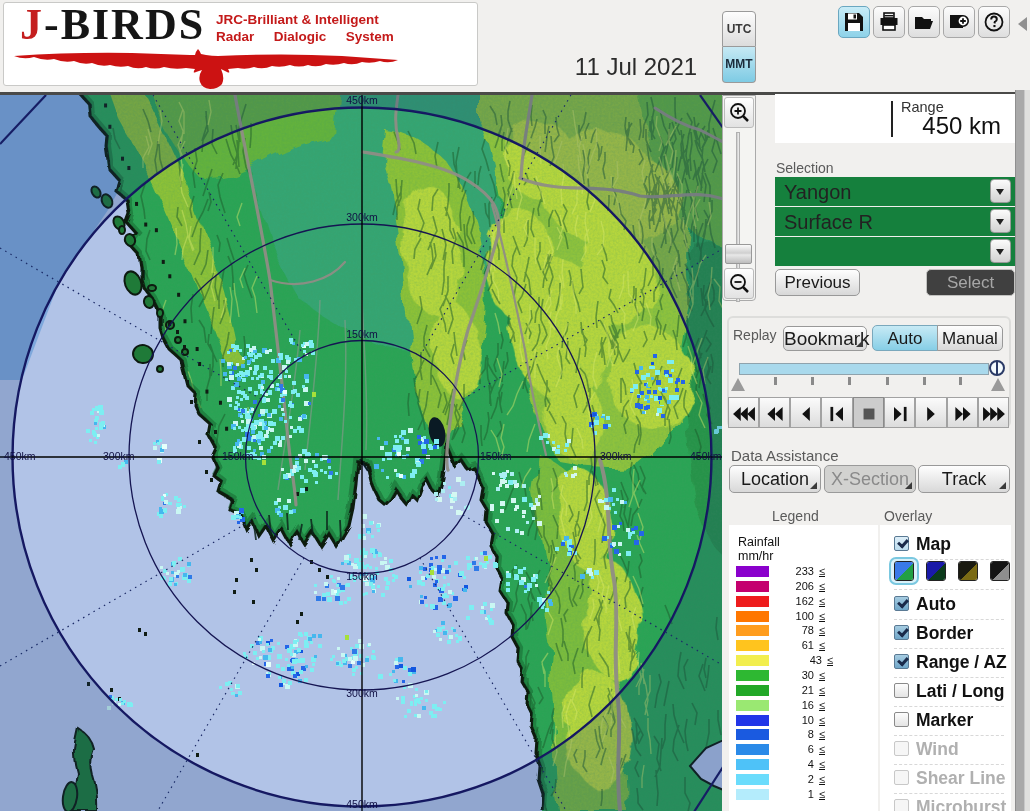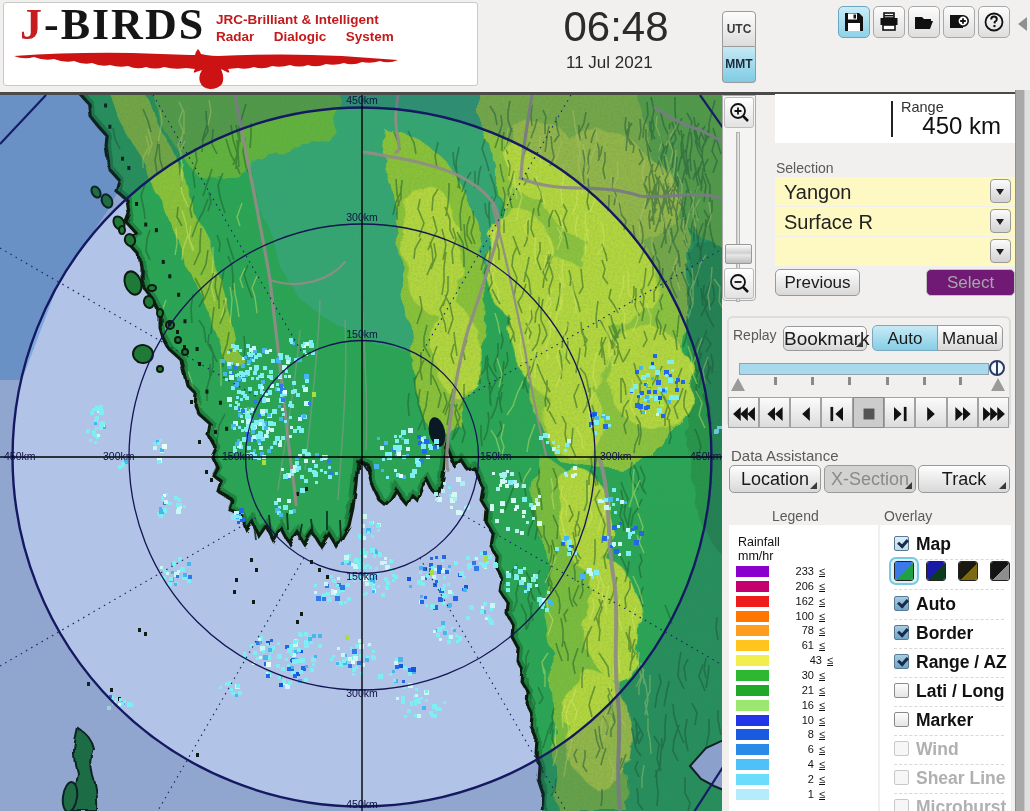--- a/index.html
+++ b/index.html
@@ -8,21 +8,21 @@
 
 #header{left:0;top:0;width:1030px;height:95px;background:#f1f0ee;border-bottom:3px solid #4a4a48}
 #logo{left:3px;top:2px;width:475px;height:84px;background:#fff;border:1px solid #c9c9c7;border-radius:3px}
 #jbirds{position:absolute;left:16px;top:-4px;font-family:"Liberation Serif",serif;font-weight:bold;font-size:44px;letter-spacing:2px;white-space:nowrap;color:#151515}
 #jbirds .j{color:#c41e1e}
 .jrc{position:absolute;left:212px;color:#c41a1a;font-weight:bold;font-size:13.5px;white-space:nowrap}
 #warnbox{left:481px;top:2px;width:80px;height:82px;background:#fff;border:1px solid #e4e4e2;border-radius:2px}
 #warnbox span{position:absolute;left:0;right:0;top:33px;text-align:center;color:#9a9a9a;font-size:17px}
 #warnbox .rsz{position:absolute;right:2px;bottom:2px;width:0;height:0;border-bottom:9px solid #b5b5b5;border-left:9px solid transparent}
 #time{left:546px;top:3px;width:140px;text-align:center;font-size:42px;color:#2b2b2b}
-#date{left:566px;top:53px;width:140px;text-align:left;font-size:17px;color:#2b2b2b}
+#date{left:566px;top:53px;width:140px;text-align:center;font-size:24px;color:#2b2b2b}
 .tzbtn{left:722px;width:34px;height:36px;border:1px solid #9a9a9a;font-size:12px;font-weight:bold;text-align:center;line-height:35px}
 #utc{top:11px;border-radius:4px 4px 0 0;background:linear-gradient(#fdfdfd,#dcdcdc);color:#3a3a3a}
 #mmt{top:47px;border-radius:0 0 4px 4px;background:linear-gradient(#c6e9f4,#7ecbe4);color:#1a2a3a;border-top:none}
 .tool{top:6px;width:32px;height:32px;border:1px solid #a8a8a8;border-radius:5px;background:linear-gradient(#fcfcfc,#dedede)}
 .tool.on{background:linear-gradient(#c8ecf7,#8ed2e8);border-color:#6aa7c0}
 .tool svg{position:absolute;left:5px;top:5px}
 #collapse{left:1018px;top:17px;width:0;height:0;border-right:9px solid #909090;border-top:7px solid transparent;border-bottom:7px solid transparent}
 
 #zoomctl{left:722px;top:95px;width:34px;height:206px;background:#f4f4f2;border:1px solid #aaa;border-radius:0 0 4px 4px}
 .zbtn{position:absolute;left:1px;width:30px;height:31px;background:linear-gradient(#fff,#e2e2e2);border:1px solid #bbb;border-radius:3px}
@@ -32,27 +32,27 @@
 #vbar{left:1015px;top:90px;width:10px;height:721px;background:#a9a9a9;border-left:1px solid #8f8f8f;border-right:1px solid #c8c8c8}
 #vbar2{left:1025px;top:90px;width:5px;height:721px;background:#e0e0de}
 #title{left:775px;top:55px;width:240px;height:34px;background:#fff}
 #title span{position:absolute;left:11px;top:4px;font-size:24px;color:#1c1c1c}
 #rangebox{left:775px;top:94px;width:240px;height:49px;background:#fff}
 #rangebox .vl{position:absolute;left:116px;top:7px;width:2px;height:36px;background:#222}
 #rangebox .rlab{position:absolute;left:126px;top:5px;font-size:14.5px;color:#333}
 #rangebox .rval{position:absolute;right:14px;top:18px;font-size:24px;color:#111}
 .paneltxt{color:#5a5a5a;font-size:14px}
 #sellab{left:776px;top:160px}
-.drow{left:775px;width:240px;height:29px;background:#fef9c3}
+.drow{left:775px;width:240px;height:29px;background:#15803d}
 .drow .txt{position:absolute;left:9px;top:4px;font-size:20px;color:#222}
 .dbtn{position:absolute;right:4px;top:2px;width:21px;height:24px;background:linear-gradient(#fbfbfb,#d2d2d2);border:1px solid #999;border-radius:4px}
 .dbtn::after{content:"";position:absolute;left:5px;top:9px;border-top:6px solid #222;border-left:4.5px solid transparent;border-right:4.5px solid transparent}
 .pbtn{height:27px;border:1px solid #999;border-radius:5px;background:linear-gradient(#fefefe,#d8d8d8);font-size:17px;color:#1a1a1a;text-align:center;line-height:25px}
 #prev{left:775px;top:269px;width:85px}
-#selbtn{left:926px;top:269px;width:89px;background:#701a75;color:#a6a6a6;border-color:#c2c2c0}
+#selbtn{left:926px;top:269px;width:89px;background:#404040;color:#a6a6a6;border-color:#c2c2c0}
 
 #replay{left:727px;top:316px;width:284px;height:112px;border:2px solid #dddddb;border-radius:6px}
 #replaylab{left:733px;top:327px}
 #bookmark{left:783px;top:326px;width:84px;height:25px;font-size:19px;line-height:23px}
 #auto{left:872px;top:325px;width:66px;height:26px;border-radius:5px 0 0 5px;font-size:17px}
 #manual{left:937px;top:325px;width:66px;height:26px;border-radius:0 5px 5px 0;font-size:17px}
 .corner::after{content:"";position:absolute;right:3px;bottom:3px;border-bottom:7px solid #3a3a3a;border-left:7px solid transparent}
 #sltrack{left:739px;top:363px;width:250px;height:12px;background:#a9d9ec;border:1px solid #8fa3ad}
 #slhandle{left:989px;top:360px;width:16px;height:16px;border-radius:50%;background:#f4fbfe;border:2px solid #2a3a66}
 #slhandle::after{content:"";position:absolute;left:5px;top:-1px;width:1.5px;height:14px;background:#2a3a66}
@@ -90,21 +90,20 @@
 <div id="page">
     <div class="abs" id="header"></div>
     <div class="abs" id="logo">
       <div id="jbirds"><span class="j">J</span>-BIRDS</div>
       <div class="jrc" style="top:9px">JRC-Brilliant &amp; Intelligent</div>
       <div class="jrc" style="top:26px;word-spacing:6px">Radar&nbsp; Dialogic&nbsp; System</div>
       <svg class="abs" style="left:8px;top:45px" width="390" height="44" viewBox="0 0 390 44">
         <path d="M2,8 Q60,4 120,5 L178,7 L183,7 Q184,3 186,1 Q188,3 189,6 L194,7 Q200,8 206,8 Q270,5 330,8 L386,12 Q377,16 368,13 Q359,16 350,14 Q341,18 332,15 Q323,18 314,16 Q305,20 296,17 Q287,20 278,17 Q269,20 260,18 Q251,22 242,19 Q234,22 226,20 L216,21 Q219,26 215,24 L209,21 Q213,30 210,36 Q206,41 198,41 Q190,40 188,34 Q186,28 190,22 L184,24 Q180,26 183,21 L174,20 Q163,22 152,19 Q143,22 134,19 Q125,22 116,18 Q107,20 98,17 Q89,19 80,15 Q71,17 62,13 Q52,15 42,11 Q32,13 22,9 Q12,12 2,8 Z" fill="#cc1212"></path>
       </svg>
     </div>
-    <div class="abs" id="time">06:48</div>
     <div class="abs" id="date">11 Jul 2021</div>
     <div class="abs tzbtn" id="utc">UTC</div>
     <div class="abs tzbtn" id="mmt">MMT</div>
     <div class="abs tool on" style="left:838px">
       <svg width="20" height="20" viewBox="0 0 20 20">
         <path d="M1,1 H15 L19,5 V19 H1 Z" fill="#111"></path>
         <rect x="4" y="1.5" width="9" height="6" fill="#fff"></rect>
         <rect x="9.5" y="2.5" width="2.5" height="4" fill="#111"></rect>
         <rect x="4" y="11" width="12" height="8" fill="#fff"></rect>
       </svg>

